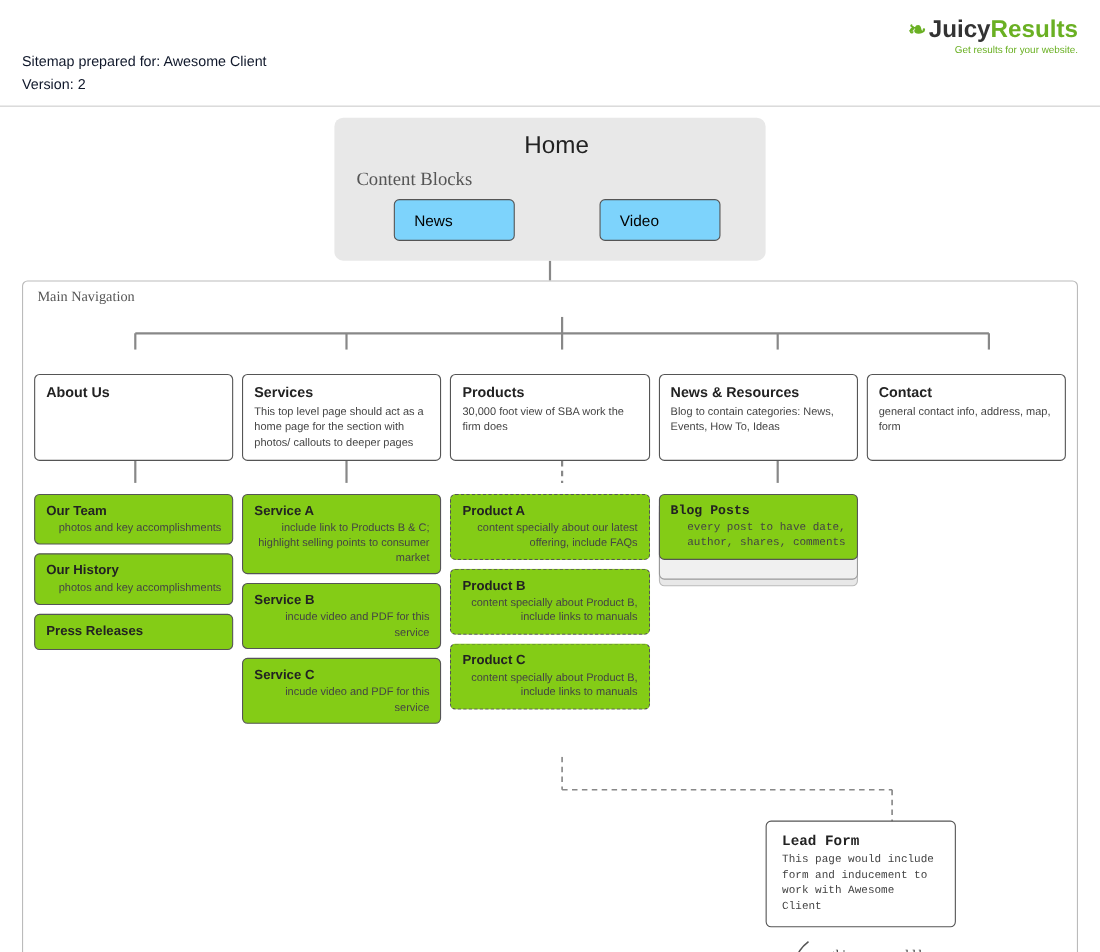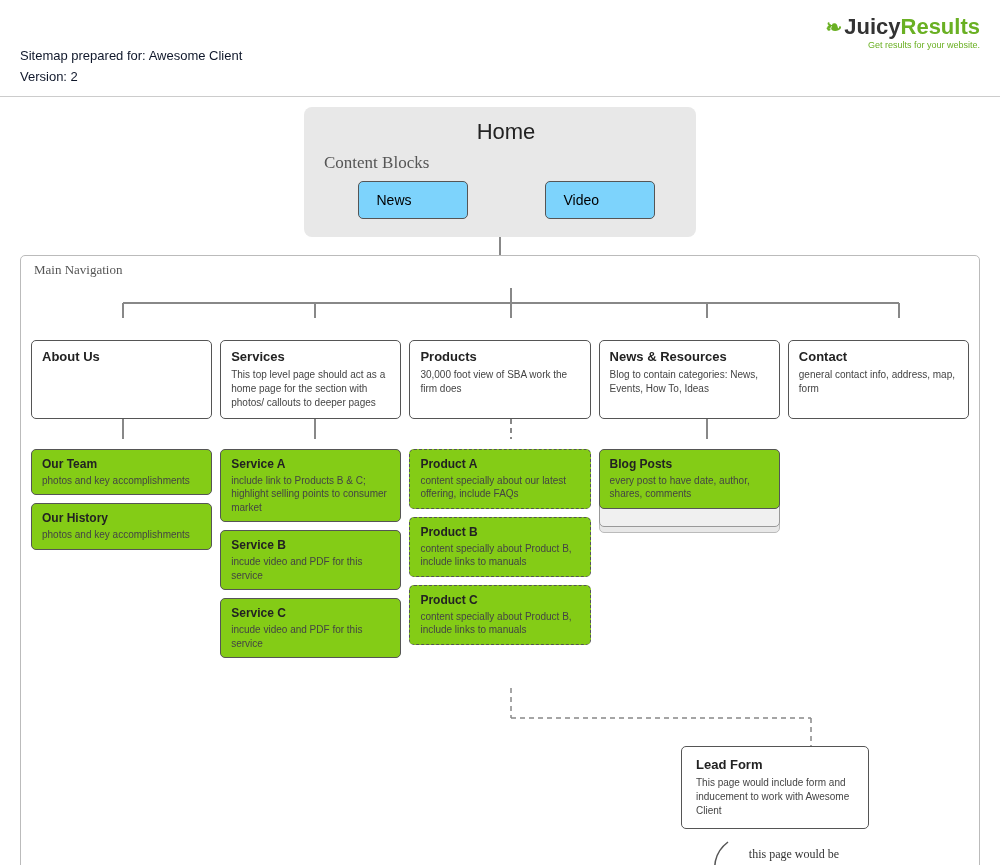--- a/index.html
+++ b/index.html
@@ -164,26 +164,28 @@
     .sub-box-title {
       font-size: 12px;
       font-weight: bold;
       color: #222;
       margin-bottom: 3px;
     }
     .sub-box-desc {
       font-size: 10px;
       color: #444;
       line-height: 1.35;
+      text-align: right;
     }
     .sub-box.dashed {
       border-style: dashed;
     }
     .blog-stack {
       position: relative;
+      font-family: Liberation Mono, monospace;
     }
     .blog-shadow {
       position: absolute;
       border: 1.5px solid #999;
       border-radius: 5px;
       background: #f0f0f0;
       width: 100%;
       height: 100%;
       top: 6px;
       left: 0;
@@ -207,21 +209,22 @@
 
     
     .empty-col {
       flex: 1;
     }
     .lead-form-box {
       border: 1.5px solid #555;
       border-radius: 5px;
       padding: 10px 14px;
       background: #fff;
-      width: 188px;
+      width: 173px;
+      font-family: Liberation Mono, monospace;
     }
     .lead-form-title {
       font-size: 13px;
       font-weight: bold;
       color: #222;
       margin-bottom: 4px;
     }
     .lead-form-desc {
       font-size: 10px;
       color: #444;
@@ -328,20 +331,23 @@
     <div class="second-level">
 
       <div class="second-col">
         <div class="sub-box">
           <div class="sub-box-title">Our Team</div>
           <div class="sub-box-desc">photos and key accomplishments</div>
         </div>
         <div class="sub-box">
           <div class="sub-box-title">Our History</div>
           <div class="sub-box-desc">photos and key accomplishments</div>
+        </div>
+        <div class="sub-box">
+          <div class="sub-box-title">Press Releases</div>
         </div>
       </div>
 
       <div class="second-col">
         <div class="sub-box">
           <div class="sub-box-title">Service A</div>
           <div class="sub-box-desc">include link to Products B &amp; C; highlight selling points to consumer market</div>
         </div>
         <div class="sub-box">
           <div class="sub-box-title">Service B</div>

